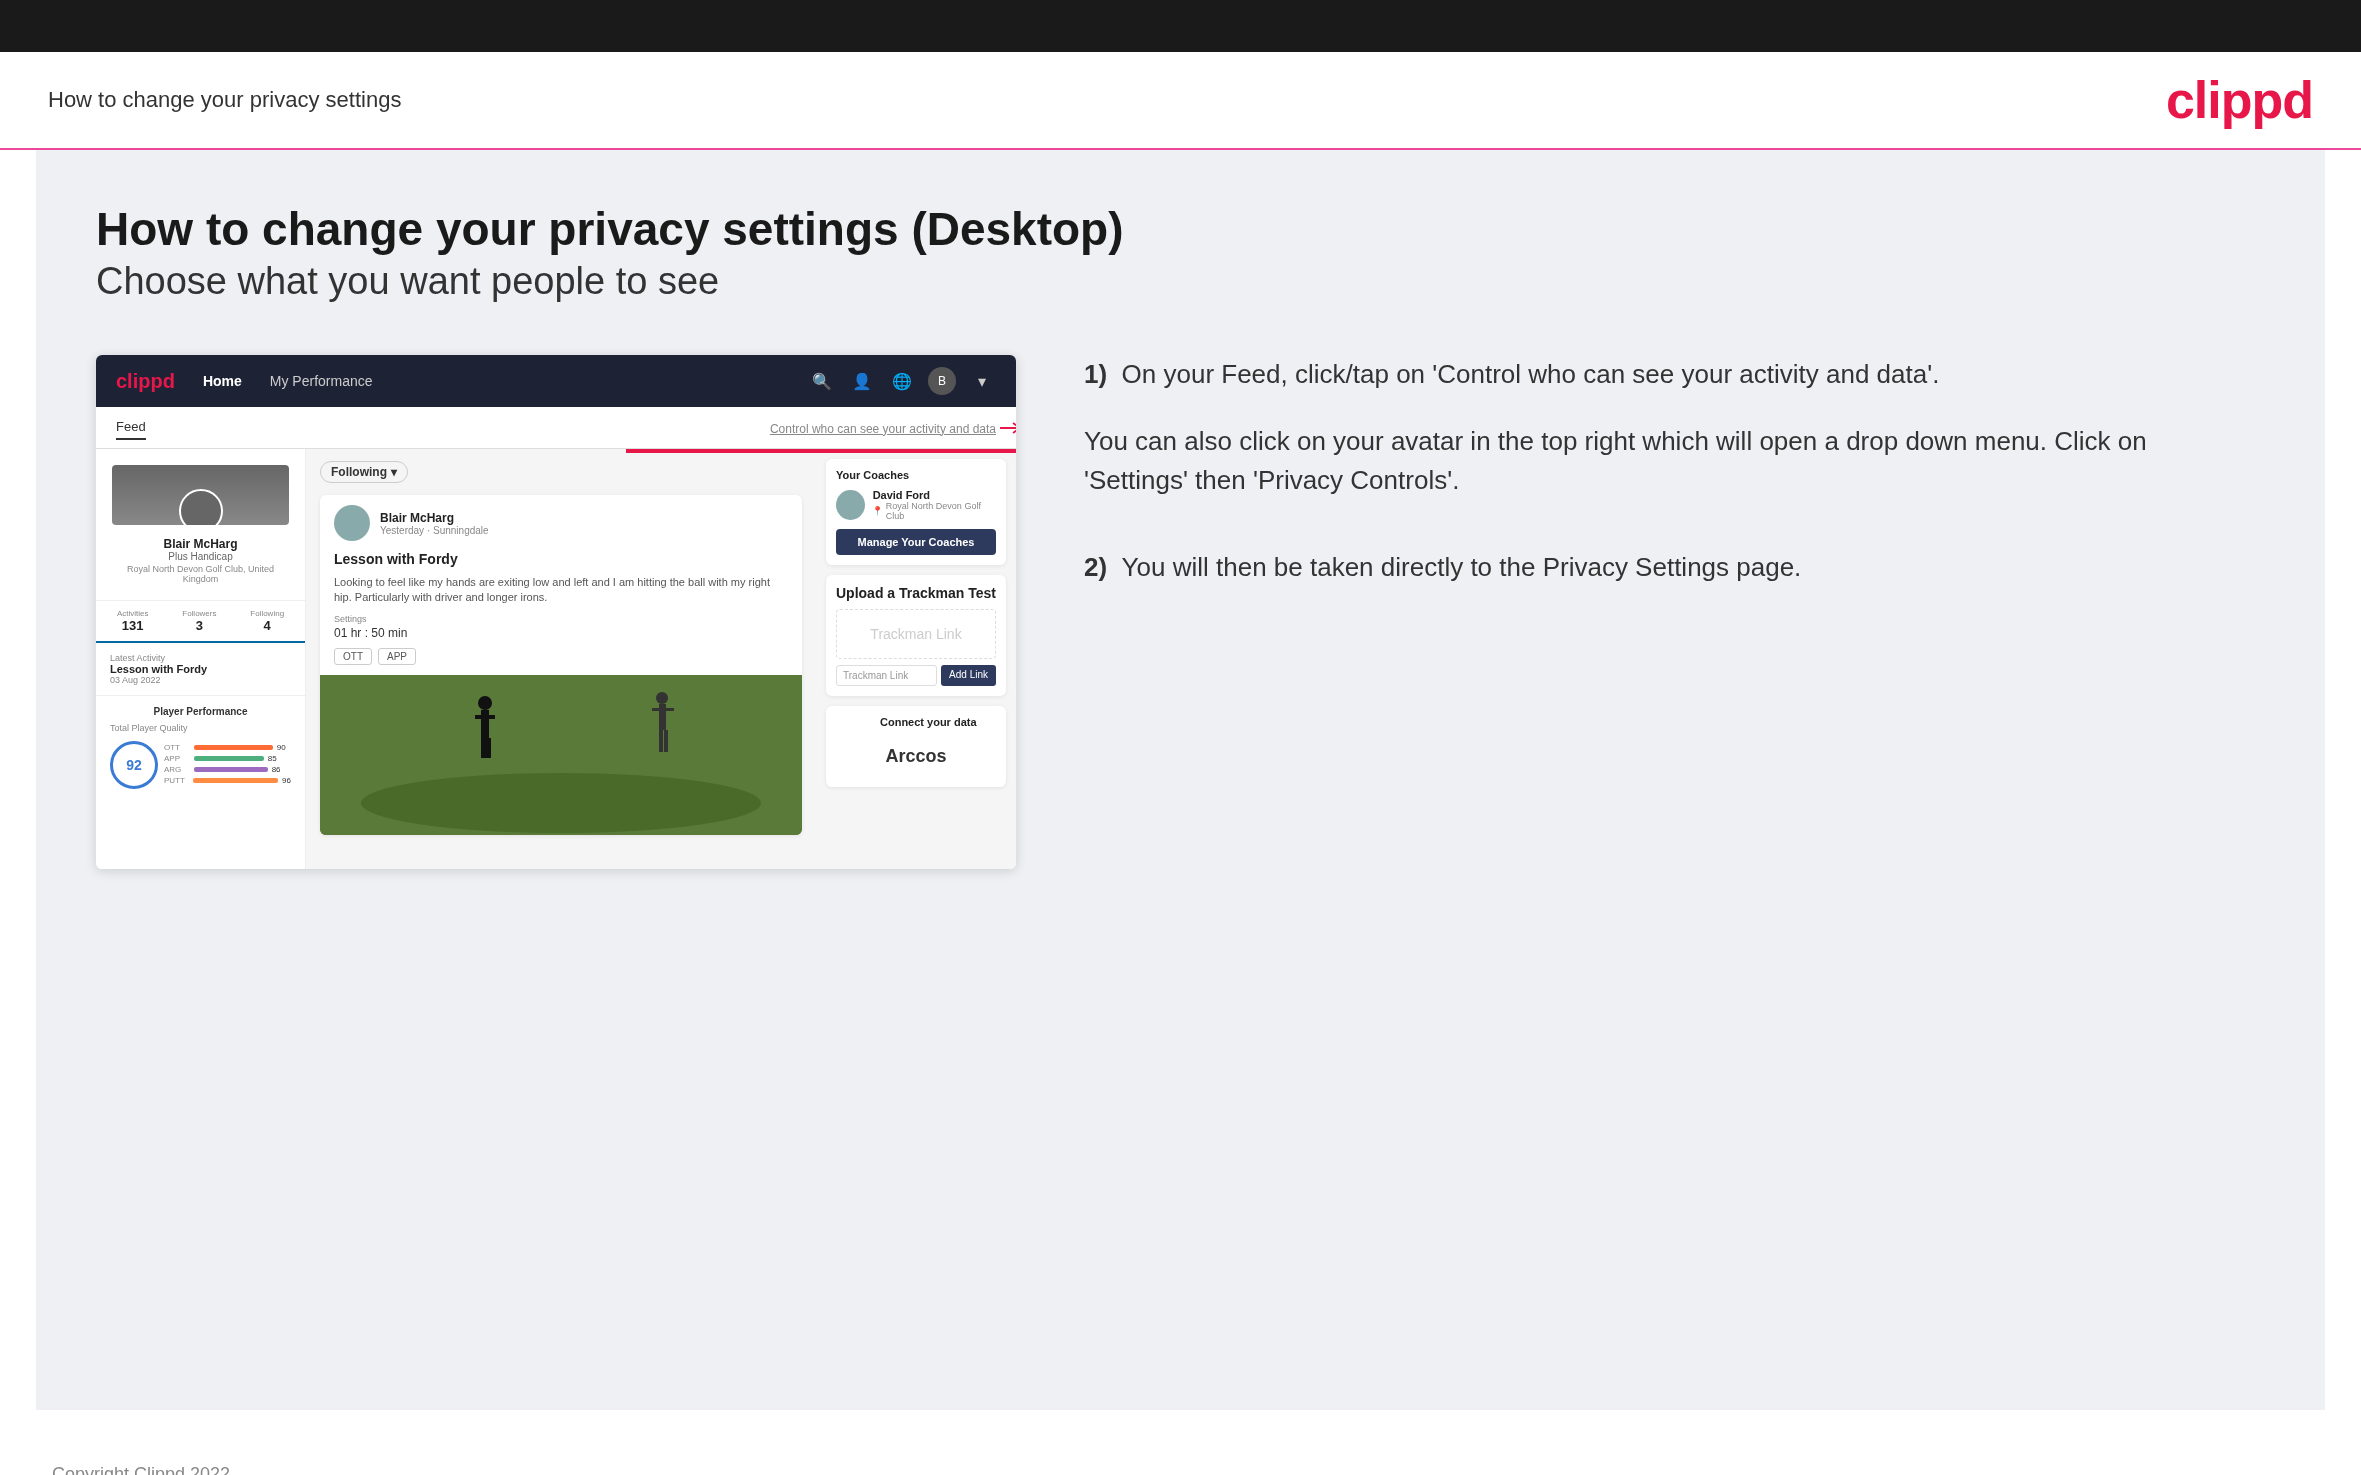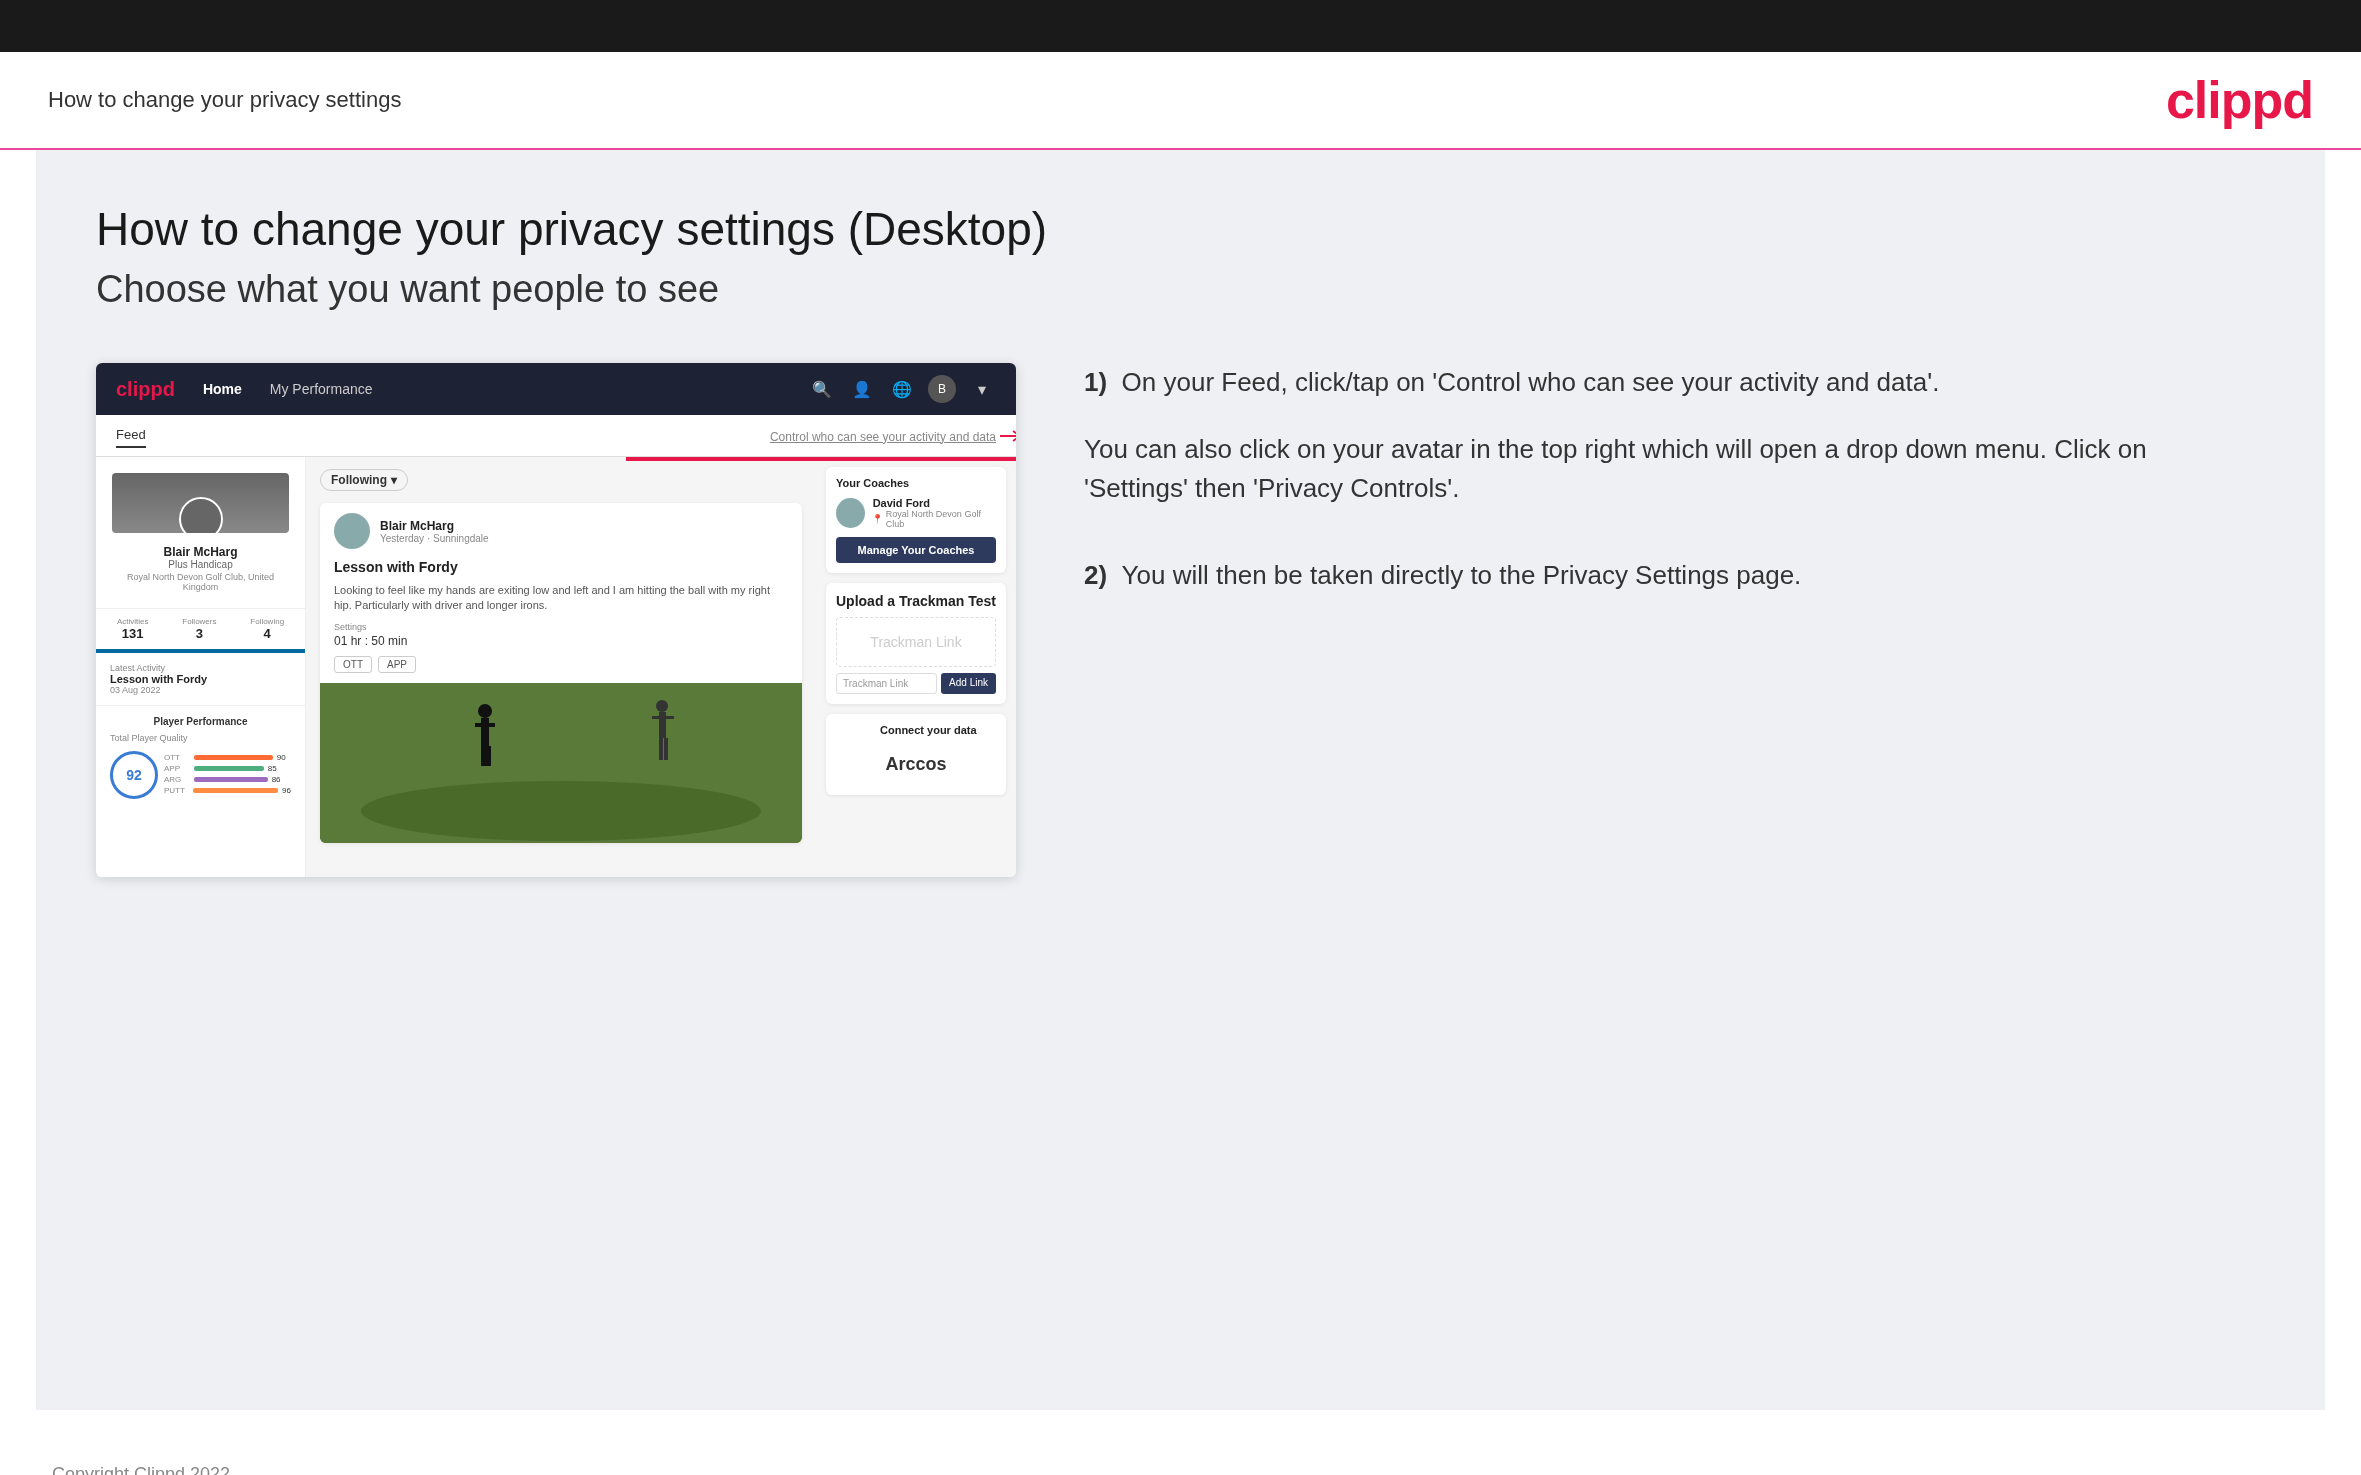--- a/index.html
+++ b/index.html
@@ -33,23 +33,23 @@
     
     .main-content {
       background: #eef0f3;
       margin: 0 36px 36px 36px;
       padding: 52px 60px 60px 60px;
       min-height: 1260px;
     }
 
     .article-title {
       font-size: 46px;
-      font-weight: 400;
+      font-weight: 700;
       color: #1a1a1a;
-      margin-bottom: 12px;
+      margin-bottom: 4px;
     }
     .article-subtitle {
       font-size: 38px;
       color: #333;
       margin-bottom: 52px;
     }
 
     
     .demo-container {
       display: flex;
@@ -190,21 +190,21 @@
     }
     .user-club {
       font-size: 9px;
       color: #888;
       margin-top: 2px;
     }
     .user-stats {
       display: flex;
       justify-content: space-around;
       padding: 8px 4px;
-      border-bottom: 4px solid #0369a1;
+      border-bottom: 2px solid #0369a1;
     }
     .stat-item {
       text-align: center;
     }
     .stat-label {
       font-size: 8px;
       color: #888;
     }
     .stat-value {
       font-size: 13px;

